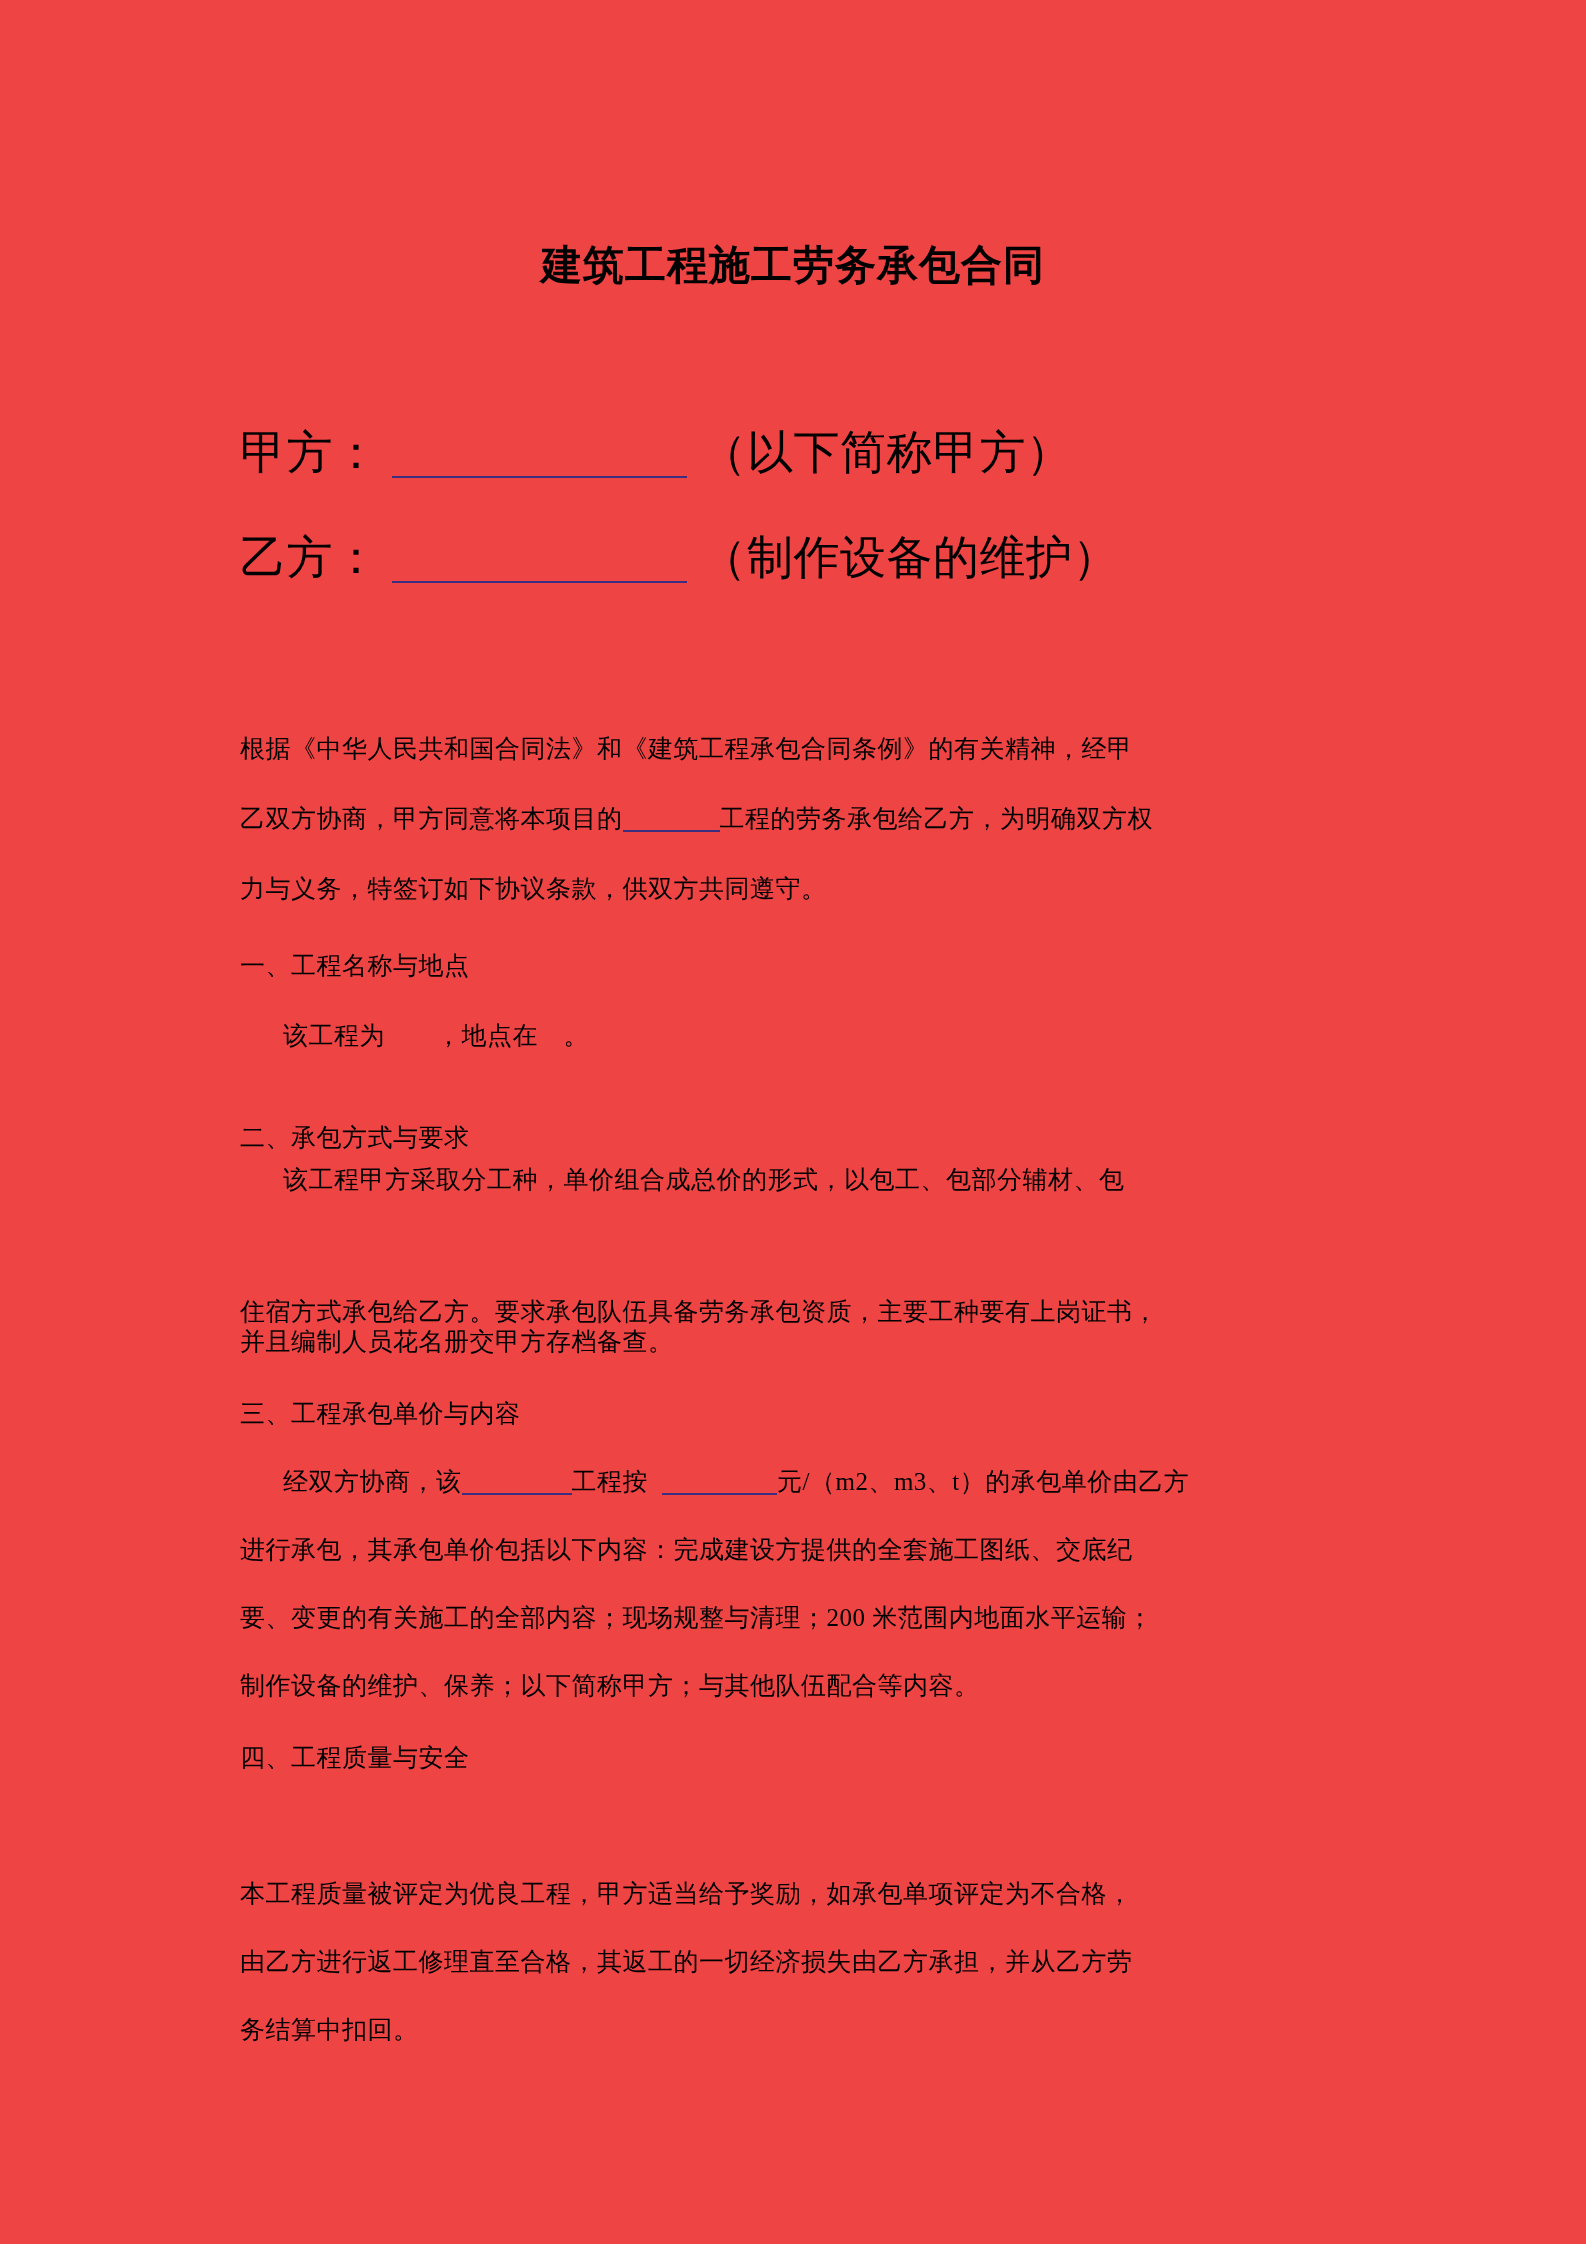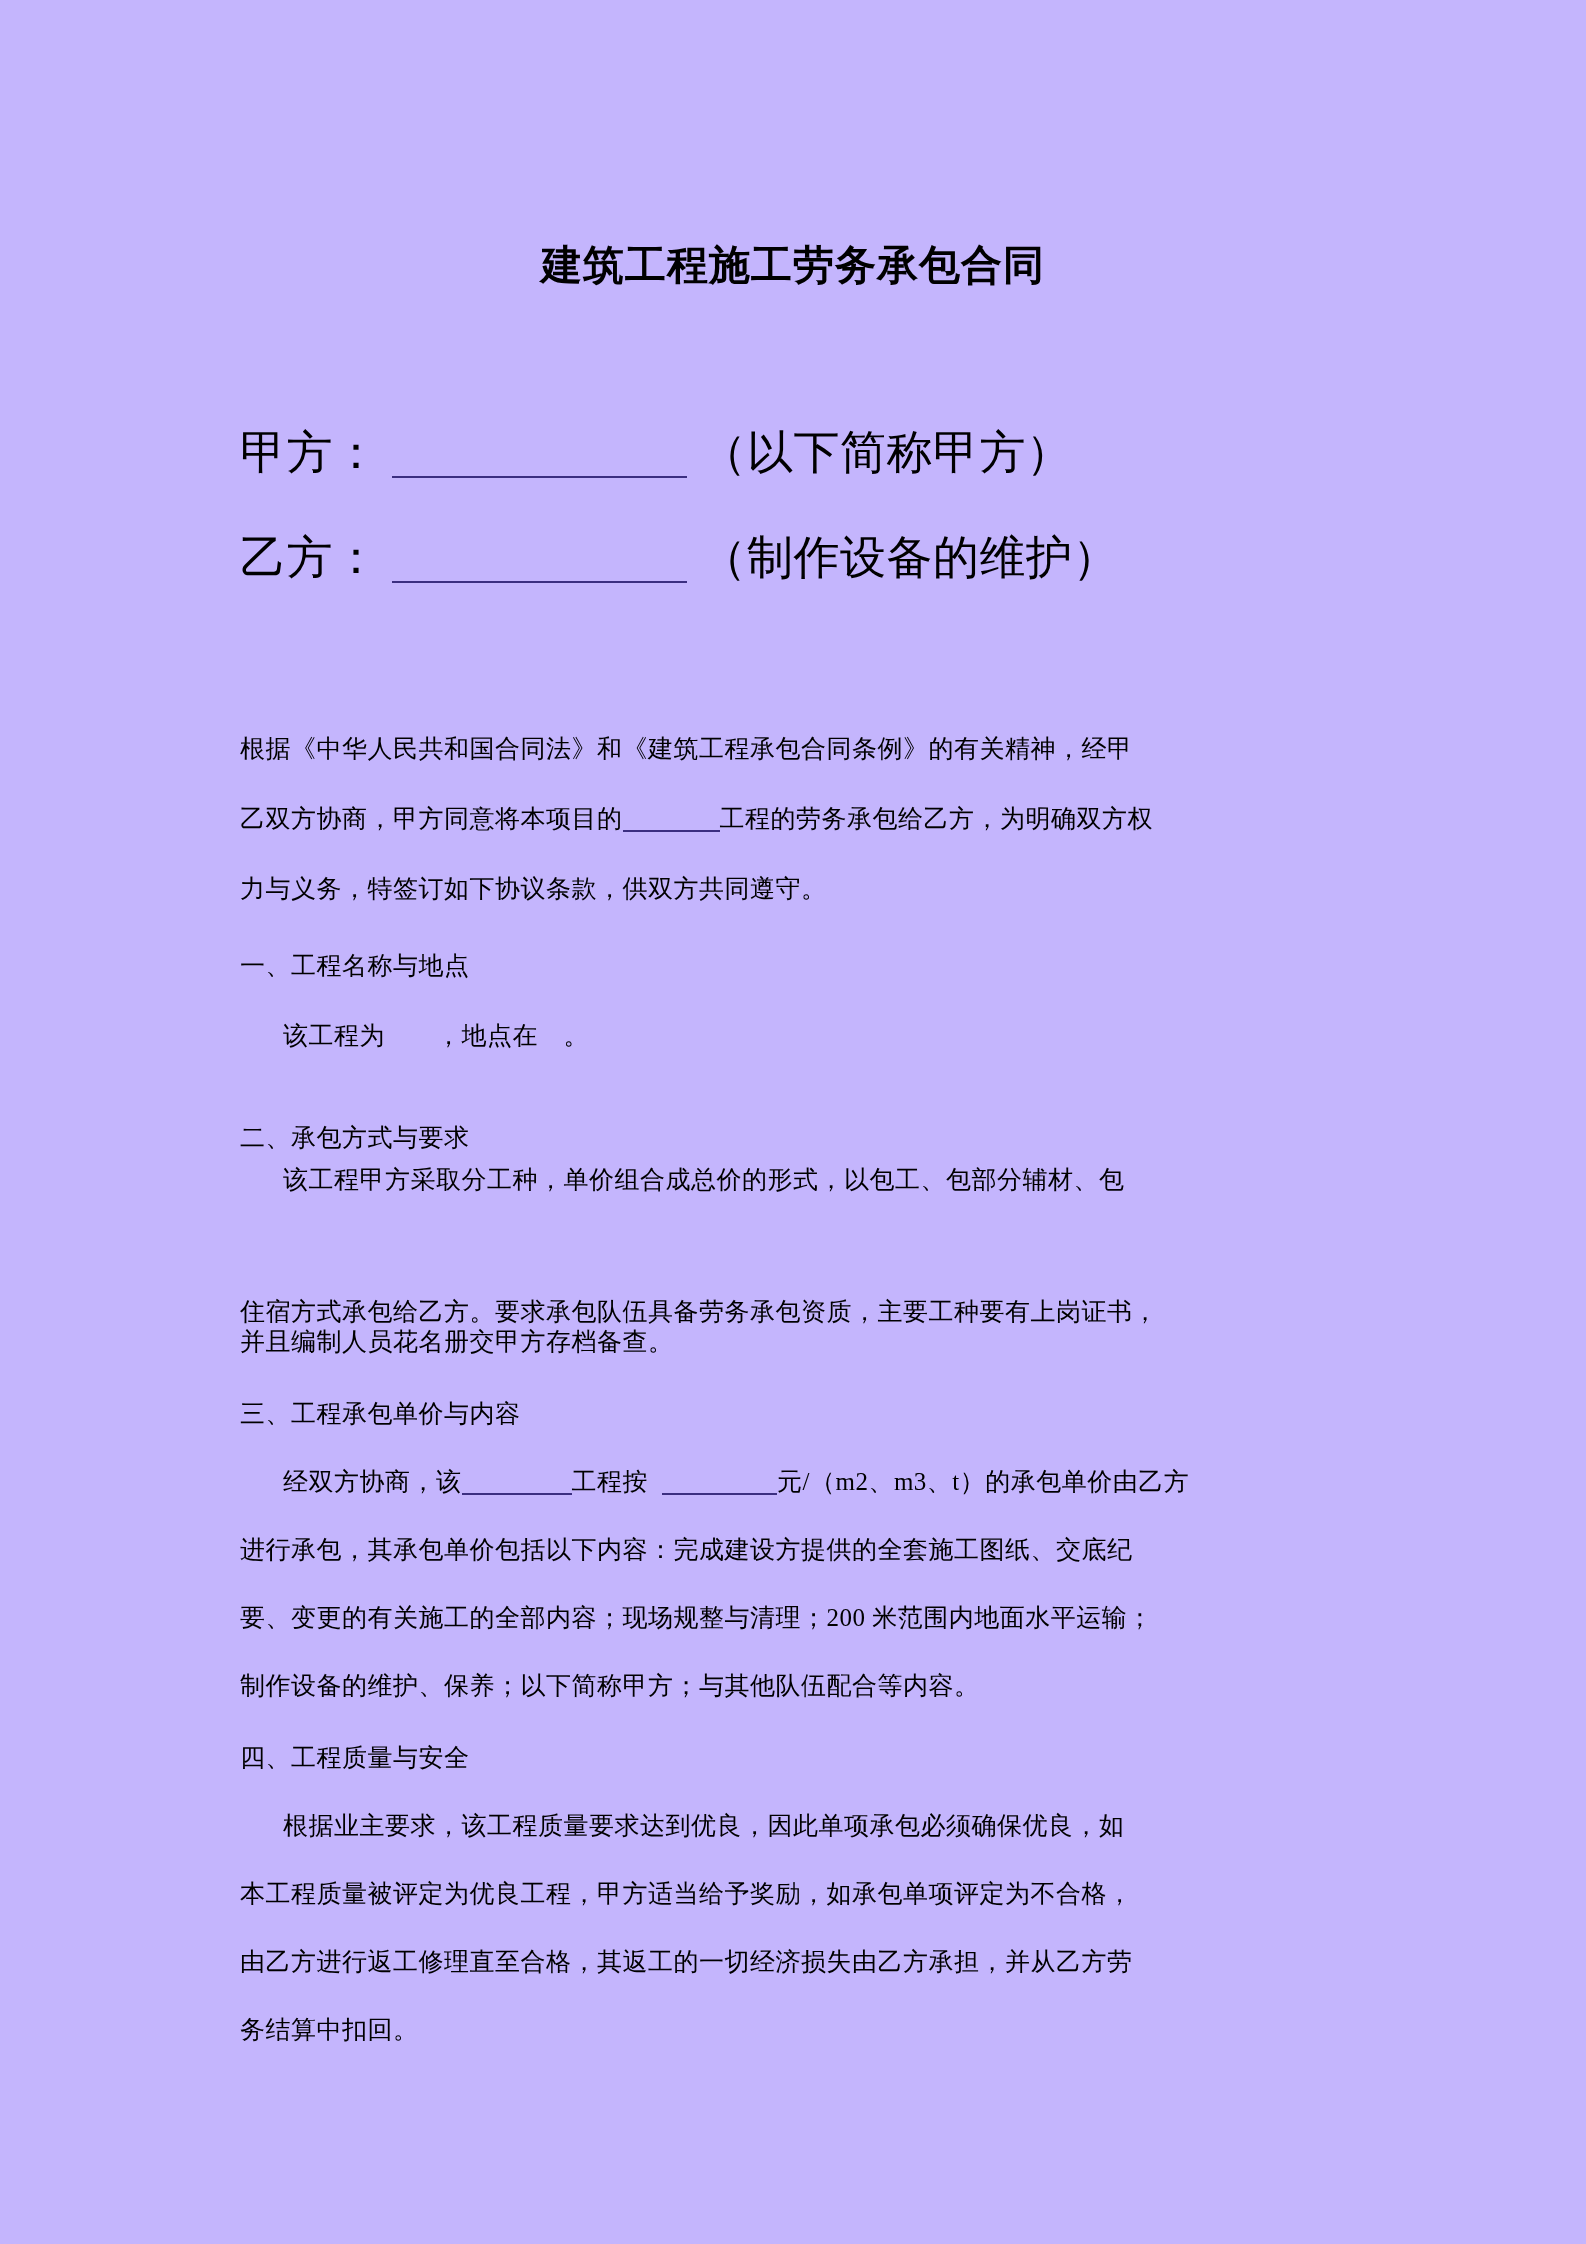--- a/index.html
+++ b/index.html
@@ -2,21 +2,21 @@
 <html lang="zh" style="--underline: #3b2e80;"><head>
 <meta charset="utf-8">
 <style>
   :root { --underline: #3b2e80; }
   html, body { margin: 0; padding: 0; background: #888; }
   .page {
     position: relative;
     width: 1586px;
     height: 2244px;
     margin: 0 auto;
-    background: #c4b5fd;
+    background: #ef4444;
     font-family: "Liberation Serif", "DejaVu Serif", serif;
     color: #000000;
     overflow: hidden;
   }
   .line {
     position: absolute;
     left: 240px;
     width: 1120px;
     font-size: 25px;
     line-height: 1.25;
@@ -80,18 +80,17 @@
 
   <div class="line" style="top:1398px">三、工程承包单价与内容</div>
   <div class="line indent" style="top:1466px">
     <span>经双方协商，该</span><span class="blank s3-blank-1"></span><span>工程按</span><span class="blank s3-blank-2"></span><span>元/（m2、m3、t）的承包单价由乙方</span>
   </div>
   <div class="line" style="top:1534px">进行承包，其承包单价包括以下内容：完成建设方提供的全套施工图纸、交底纪</div>
   <div class="line" style="top:1602px">要、变更的有关施工的全部内容；现场规整与清理；200 米范围内地面水平运输；</div>
   <div class="line" style="top:1670px">制作设备的维护、保养；以下简称甲方；与其他队伍配合等内容。</div>
 
   <div class="line" style="top:1742px">四、工程质量与安全</div>
-  <div class="line indent" style="top:1810px">根据业主要求，该工程质量要求达到优良，因此单项承包必须确保优良，如</div>
   <div class="line" style="top:1878px">本工程质量被评定为优良工程，甲方适当给予奖励，如承包单项评定为不合格，</div>
   <div class="line" style="top:1946px">由乙方进行返工修理直至合格，其返工的一切经济损失由乙方承担，并从乙方劳</div>
   <div class="line" style="top:2014px">务结算中扣回。</div>
 
 </div>
 
 </body></html>

